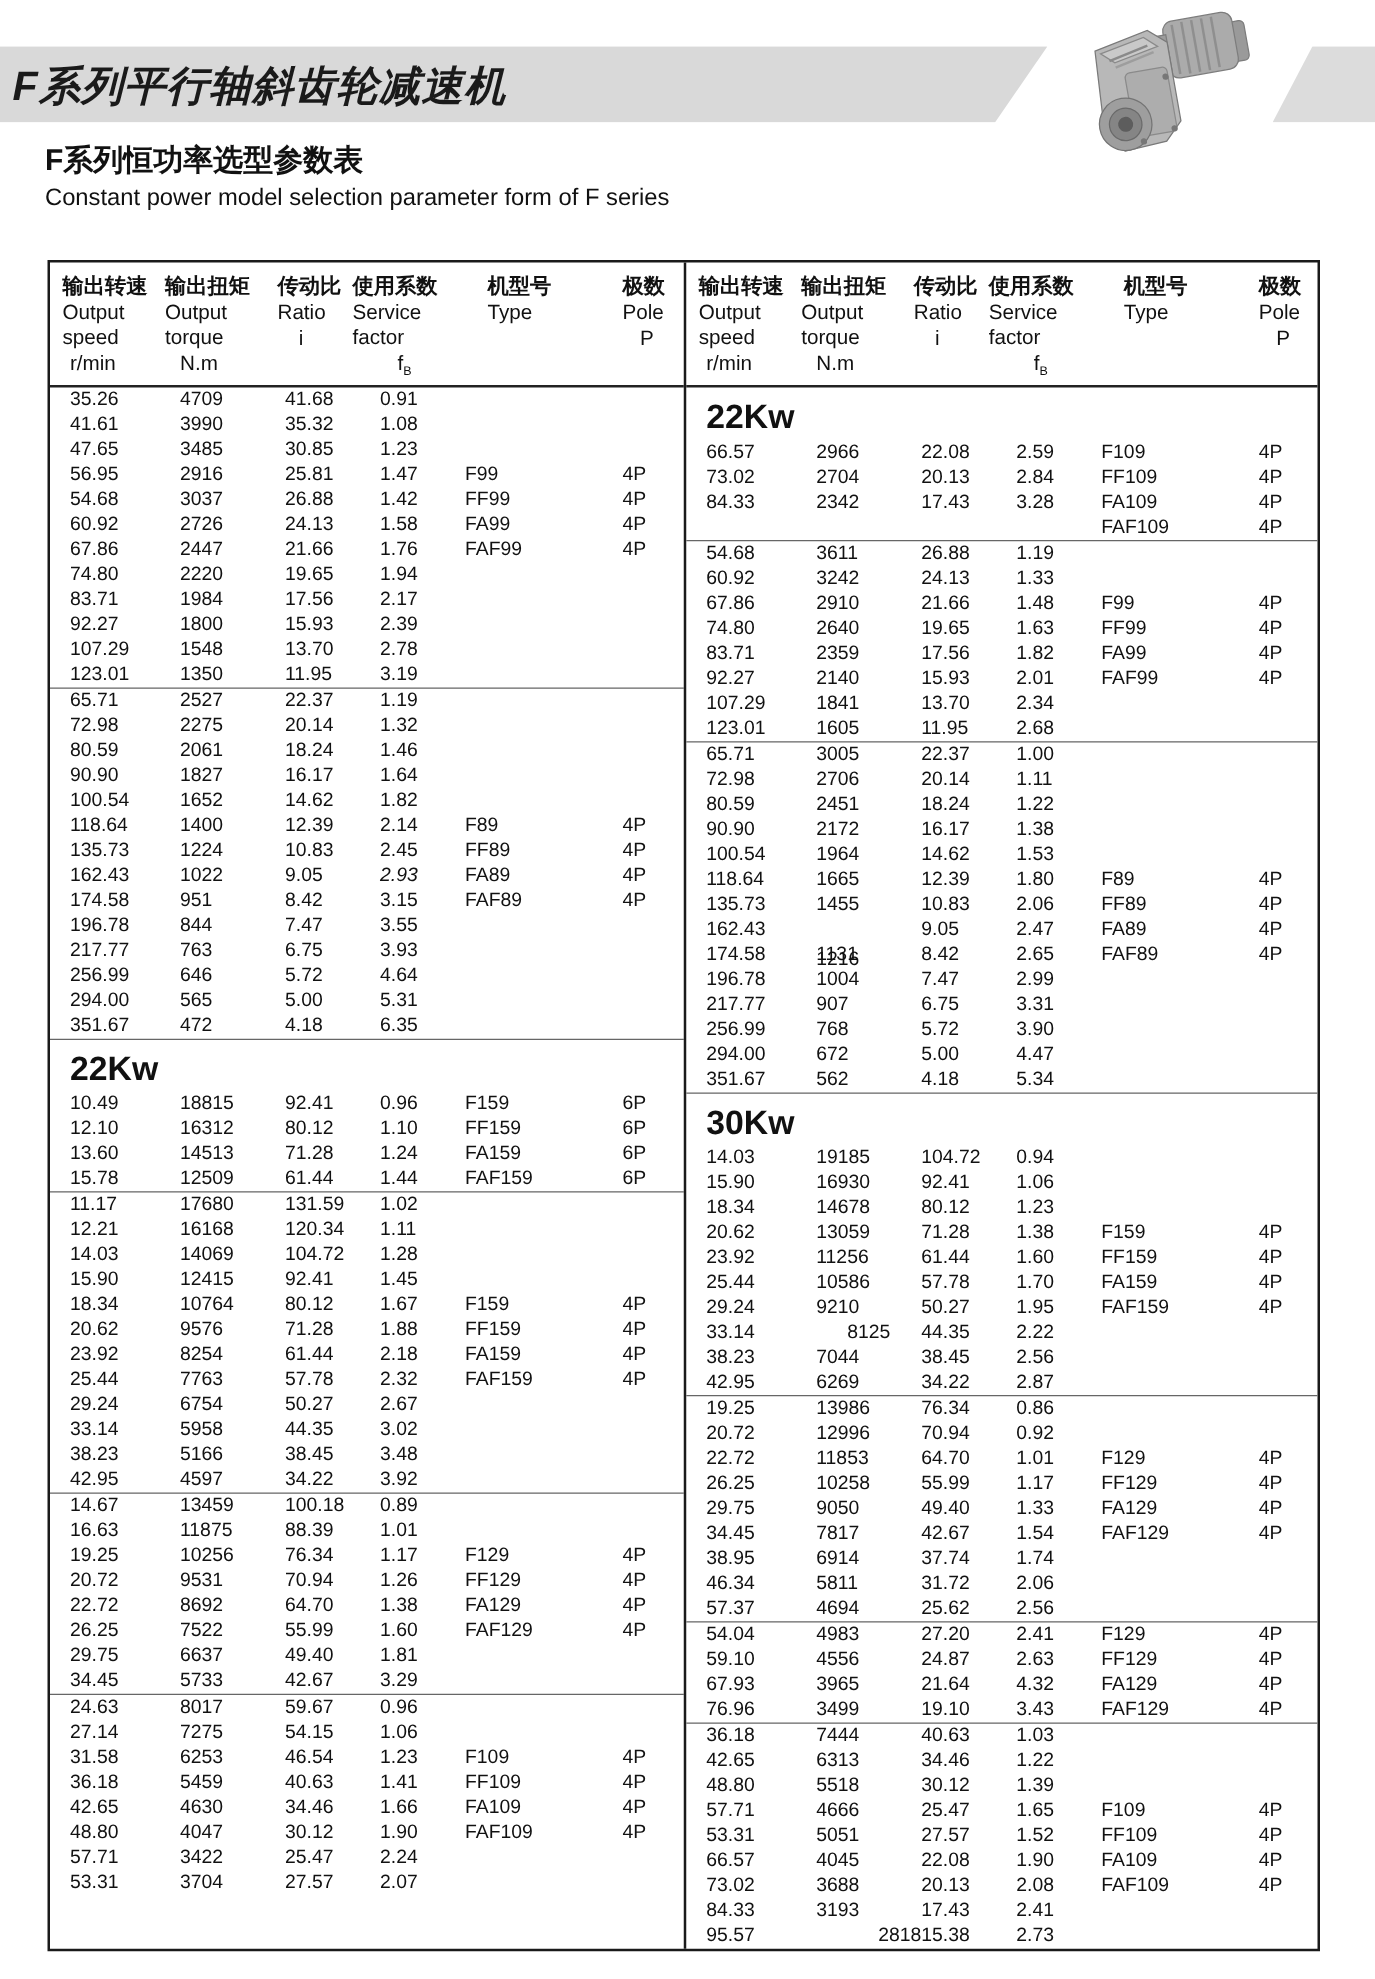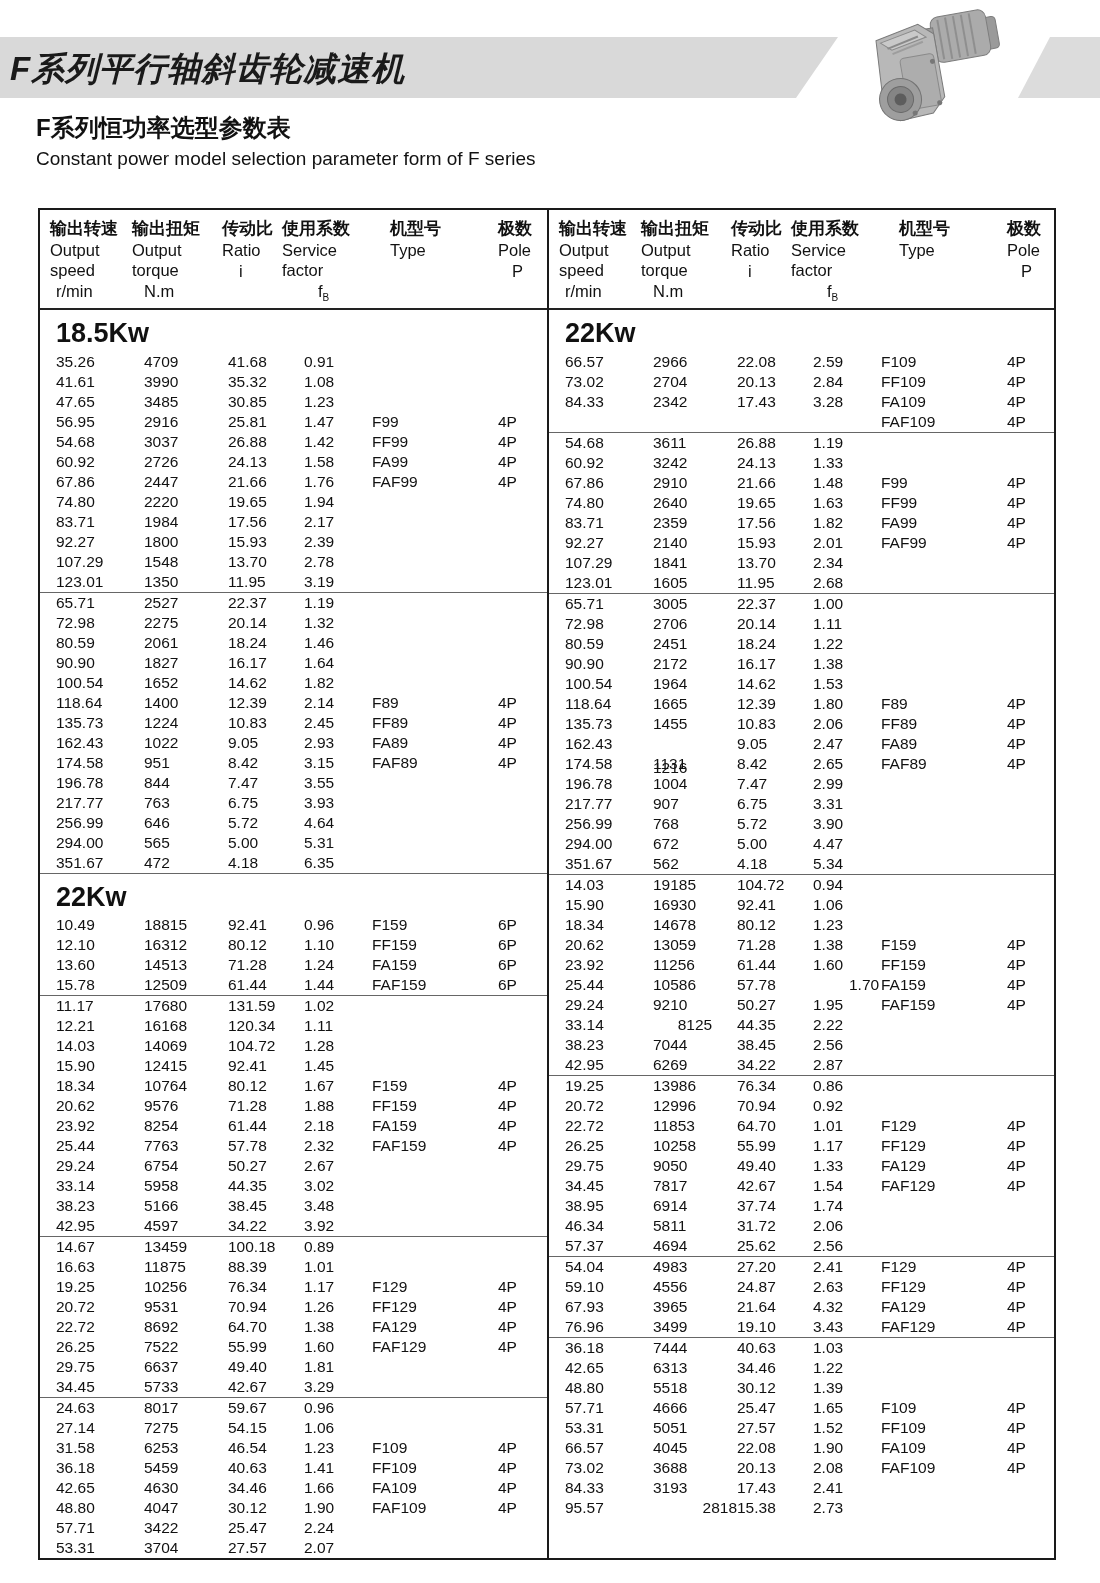--- a/index.html
+++ b/index.html
@@ -130,21 +130,20 @@
           <div class="l en"></div>
           <div class="u en"></div>
         </div>
         <div class="hcell hc5">
           <div class="l zh">极数</div>
           <div class="l en">Pole</div>
           <div class="l en"></div>
           <div class="u en">P</div>
         </div>
       </div>
-      <div class="section-title">18.5Kw</div>
       <div class="block" style="grid-template-rows: repeat(12, 20px);">
         <span class="cell" style="grid-area: 1 / 1;">35.26</span>
         <span class="cell" style="grid-area: 1 / 2;">4709</span>
         <span class="cell" style="grid-area: 1 / 3;">41.68</span>
         <span class="cell" style="grid-area: 1 / 4;">0.91</span>
         <span class="cell" style="grid-area: 2 / 1;">41.61</span>
         <span class="cell" style="grid-area: 2 / 2;">3990</span>
         <span class="cell" style="grid-area: 2 / 3;">35.32</span>
         <span class="cell" style="grid-area: 2 / 4;">1.08</span>
         <span class="cell" style="grid-area: 3 / 1;">47.65</span>
@@ -221,21 +220,21 @@
         <span class="cell" style="grid-area: 6 / 2;">1400</span>
         <span class="cell" style="grid-area: 6 / 3;">12.39</span>
         <span class="cell" style="grid-area: 6 / 4;">2.14</span>
         <span class="cell" style="grid-area: 7 / 1;">135.73</span>
         <span class="cell" style="grid-area: 7 / 2;">1224</span>
         <span class="cell" style="grid-area: 7 / 3;">10.83</span>
         <span class="cell" style="grid-area: 7 / 4;">2.45</span>
         <span class="cell" style="grid-area: 8 / 1;">162.43</span>
         <span class="cell" style="grid-area: 8 / 2;">1022</span>
         <span class="cell" style="grid-area: 8 / 3;">9.05</span>
-        <span class="cell" style="grid-area: 8 / 4;">2.93</span>
+        <span class="cell" style="grid-area: 8 / 4; font-style: italic;">2.93</span>
         <span class="cell" style="grid-area: 9 / 1;">174.58</span>
         <span class="cell" style="grid-area: 9 / 2;">951</span>
         <span class="cell" style="grid-area: 9 / 3;">8.42</span>
         <span class="cell" style="grid-area: 9 / 4;">3.15</span>
         <span class="cell" style="grid-area: 10 / 1;">196.78</span>
         <span class="cell" style="grid-area: 10 / 2;">844</span>
         <span class="cell" style="grid-area: 10 / 3;">7.47</span>
         <span class="cell" style="grid-area: 10 / 4;">3.55</span>
         <span class="cell" style="grid-area: 11 / 1;">217.77</span>
         <span class="cell" style="grid-area: 11 / 2;">763</span>
@@ -595,20 +594,21 @@
         <span class="cell" style="grid-area: 14 / 4;">5.34</span>
         <span class="cell" style="grid-area: 6 / 5;">F89</span>
         <span class="cell" style="grid-area: 6 / 6;">4P</span>
         <span class="cell" style="grid-area: 7 / 5;">FF89</span>
         <span class="cell" style="grid-area: 7 / 6;">4P</span>
         <span class="cell" style="grid-area: 8 / 5;">FA89</span>
         <span class="cell" style="grid-area: 8 / 6;">4P</span>
         <span class="cell" style="grid-area: 9 / 5;">FAF89</span>
         <span class="cell" style="grid-area: 9 / 6;">4P</span>
       </div>
+      <div class="section-title">30Kw</div>
       <div class="block" style="grid-template-rows: repeat(10, 20px);">
         <span class="cell" style="grid-area: 1 / 1;">14.03</span>
         <span class="cell" style="grid-area: 1 / 2;">19185</span>
         <span class="cell" style="grid-area: 1 / 3;">104.72</span>
         <span class="cell" style="grid-area: 1 / 4;">0.94</span>
         <span class="cell" style="grid-area: 2 / 1;">15.90</span>
         <span class="cell" style="grid-area: 2 / 2;">16930</span>
         <span class="cell" style="grid-area: 2 / 3;">92.41</span>
         <span class="cell" style="grid-area: 2 / 4;">1.06</span>
         <span class="cell" style="grid-area: 3 / 1;">18.34</span>
@@ -619,21 +619,21 @@
         <span class="cell" style="grid-area: 4 / 2;">13059</span>
         <span class="cell" style="grid-area: 4 / 3;">71.28</span>
         <span class="cell" style="grid-area: 4 / 4;">1.38</span>
         <span class="cell" style="grid-area: 5 / 1;">23.92</span>
         <span class="cell" style="grid-area: 5 / 2;">11256</span>
         <span class="cell" style="grid-area: 5 / 3;">61.44</span>
         <span class="cell" style="grid-area: 5 / 4;">1.60</span>
         <span class="cell" style="grid-area: 6 / 1;">25.44</span>
         <span class="cell" style="grid-area: 6 / 2;">10586</span>
         <span class="cell" style="grid-area: 6 / 3;">57.78</span>
-        <span class="cell" style="grid-area: 6 / 4; margin-left: 36px;">1.70</span>
+        <span class="cell" style="grid-area: 6 / 4;">1.70</span>
         <span class="cell" style="grid-area: 7 / 1;">29.24</span>
         <span class="cell" style="grid-area: 7 / 2;">9210</span>
         <span class="cell" style="grid-area: 7 / 3;">50.27</span>
         <span class="cell" style="grid-area: 7 / 4;">1.95</span>
         <span class="cell" style="grid-area: 8 / 1;">33.14</span>
         <span class="cell" style="grid-area: 8 / 2; text-align: center;">8125</span>
         <span class="cell" style="grid-area: 8 / 3;">44.35</span>
         <span class="cell" style="grid-area: 8 / 4;">2.22</span>
         <span class="cell" style="grid-area: 9 / 1;">38.23</span>
         <span class="cell" style="grid-area: 9 / 2;">7044</span>

